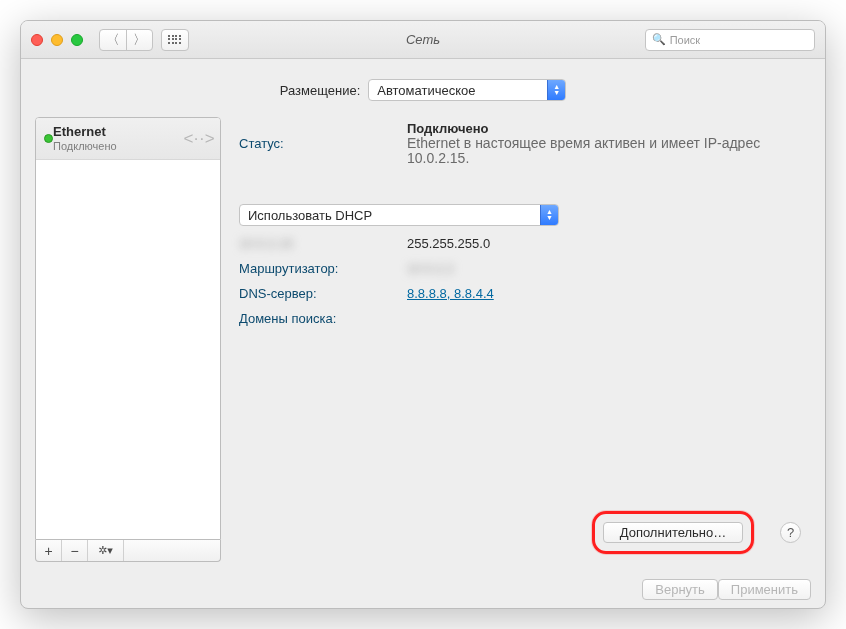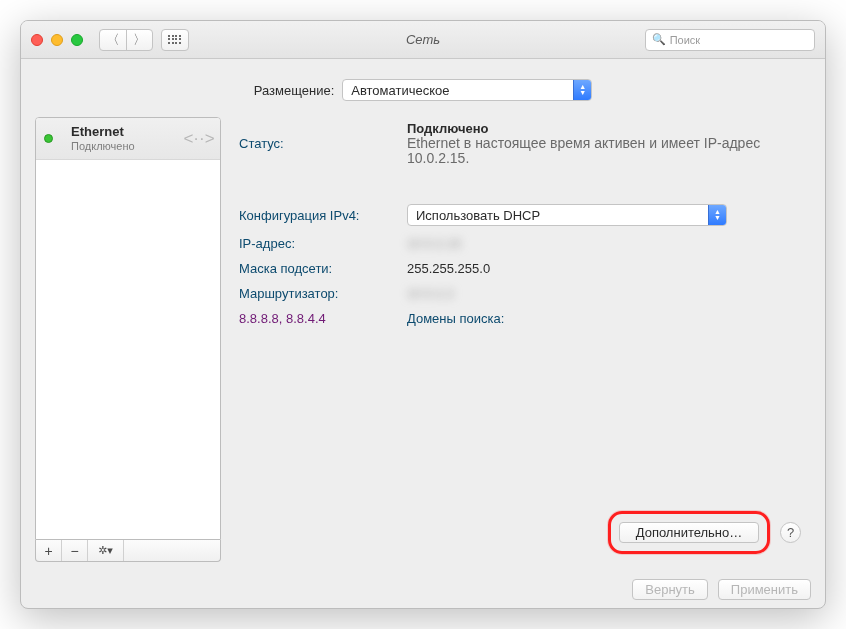--- a/index.html
+++ b/index.html
@@ -89,21 +89,21 @@
   .dropdown {
     height: 22px;
     background: #fff;
     border: 1px solid #c4c4c4;
     border-radius: 4px;
     display: flex;
     align-items: center;
     position: relative;
     padding: 0 24px 0 8px;
   }
-  .dropdown.small { width: 250px; }
+  .dropdown.small { width: 198px; }
   .dropdown.large { width: 320px; }
   .dd-caret {
     position: absolute;
     right: 0; top: 0;
     height: 100%; width: 18px;
     background: linear-gradient(#6ea8ff,#2f7bff);
     border-left: 0.5px solid #376fd6;
     border-radius: 0 3px 3px 0;
     color: #fff;
     display:flex; flex-direction:column; align-items:center; justify-content:center;
@@ -125,21 +125,21 @@
     border-radius: 4px 4px 0 0;
     overflow: hidden;
   }
   .svcitem {
     height: 42px;
     background: linear-gradient(#f0f0f0,#e7e7e7);
     border-bottom: 1px solid #d8d8d8;
     display: flex;
     align-items: center;
     padding: 0 8px;
-    gap: 18px;
+    gap: 0;
   }
   .statusdot { width:9px; height:9px; border-radius:50%; background:#3ac535; border:0.5px solid #2a9a27;}
   .svc-name-block { line-height: 14px; }
   .svc-sub { font-size: 11px; color: #7e7e7e;}
   .svc-ic {
     margin-left: auto;
     width: 26px; height: 26px;
     border-radius: 6px;
     display:flex; align-items:center; justify-content:center;
     color:#b7b7b7;
@@ -153,29 +153,29 @@
     border-top: none;
     border-radius: 0 0 4px 4px;
     display:flex;
   }
   .lb { width: 26px; display:flex; align-items:center; justify-content:center; border-right:1px solid #d0d0d0; font-size:14px; color:#4a4a4a;}
 
   .rightcol { flex:1; padding-top: 4px; position: relative;}
   .form { display: grid; grid-template-columns: 160px 1fr; row-gap: 10px; column-gap: 8px; align-items:center;}
   .form .fl { color:#0c4a6e;}
   .bold { font-weight: 600;}
-  .muted { color:#701a75;}
+  .muted { color:#0369a1;text-decoration:underline;}
   .descr { font-size:14px; color:#6a6a6a; line-height:15px; max-width: 360px;}
   .blur { filter: blur(4px); color:#999;}
 
   .advanced-wrap {
     position: absolute;
     right: 10px;
     bottom: 8px;
-    display:flex; align-items:center; gap:10px;
+    display:flex; align-items:center; gap:26px;
   }
   .highlight {
     border: 3px solid #ff1f1f;
     border-radius: 14px;
     padding: 8px 8px;
     box-shadow: 0 0 0 1px rgba(255,0,0,0.15);
   }
   .btn {
     height: 21px;
     padding: 0 12px;
@@ -195,21 +195,20 @@
     display:flex;align-items:center;justify-content:center;
     color:#555;
   }
 
   .footer {
     height: 38px;
     padding: 0 14px;
     display:flex;
     align-items:center;
     justify-content:flex-end;
-    gap:10px;
     color:#a9a9a9;
   }
   .btn.disabled { color:#b6b6b6;}
 </style>
 </head>
 <body>
 
 <div class="window">
 
   <div class="titlebar">
@@ -294,40 +293,39 @@
       <div class="form">
         <div class="fl">Статус:</div>
         <div>
           <div class="bold">Подключено</div>
           <div class="descr">Ethernet в настоящее время активен и имеет IP-адрес 10.0.2.15.</div>
         </div>
 
         <div style="height:18px"></div>
           <div></div>
 
-        <div class="fl">Конфигурация IPv4:</div>
         <div>
           <div class="dropdown large">
             <span>Использовать DHCP</span>
             <span class="dd-caret">
                 <span>▲</span>
                 <span>▼</span>
               </span>
           </div>
         </div>
 
         <div class="fl">IP-адрес:</div>
         <div><span class="blur">10.0.2.15</span></div>
 
-        <div class="fl">Маска подсети:</div>
         <div>255.255.255.0</div>
 
         <div class="fl">Маршрутизатор:</div>
         <div><span class="blur">10.0.2.2</span></div>
 
+        <div class="fl">DNS-сервер:</div>
         <div class="muted">8.8.8.8, 8.8.4.4</div>
 
         <div class="fl">Домены поиска:</div>
         <div></div>
       </div>
 
       <div class="advanced-wrap">
         <div class="highlight">
           <div class="btn" style="width:140px">
             <span>Дополнительно…</span>

